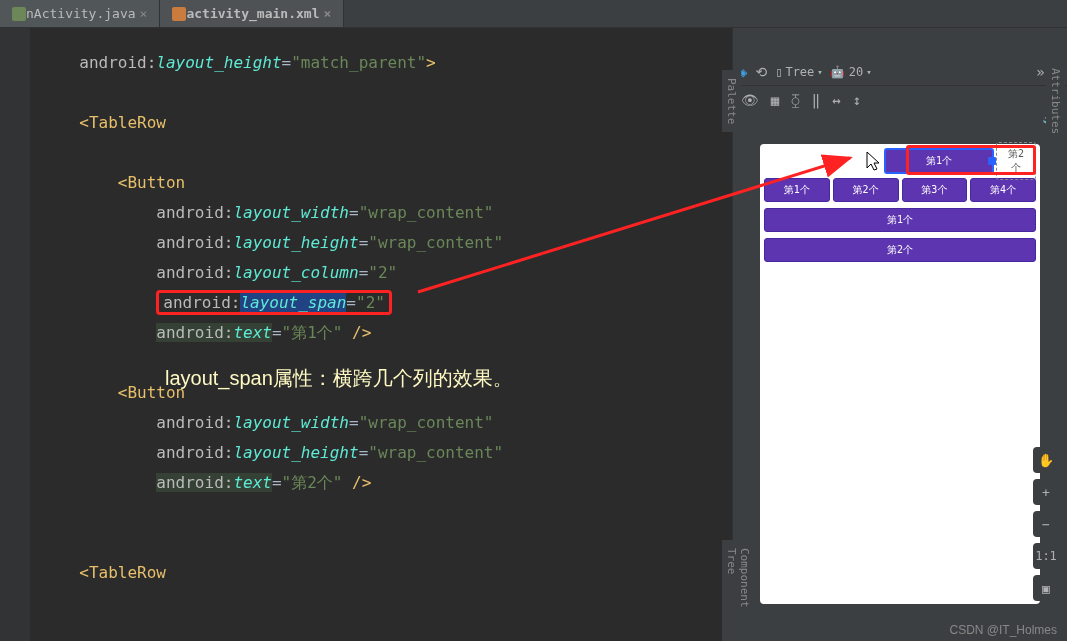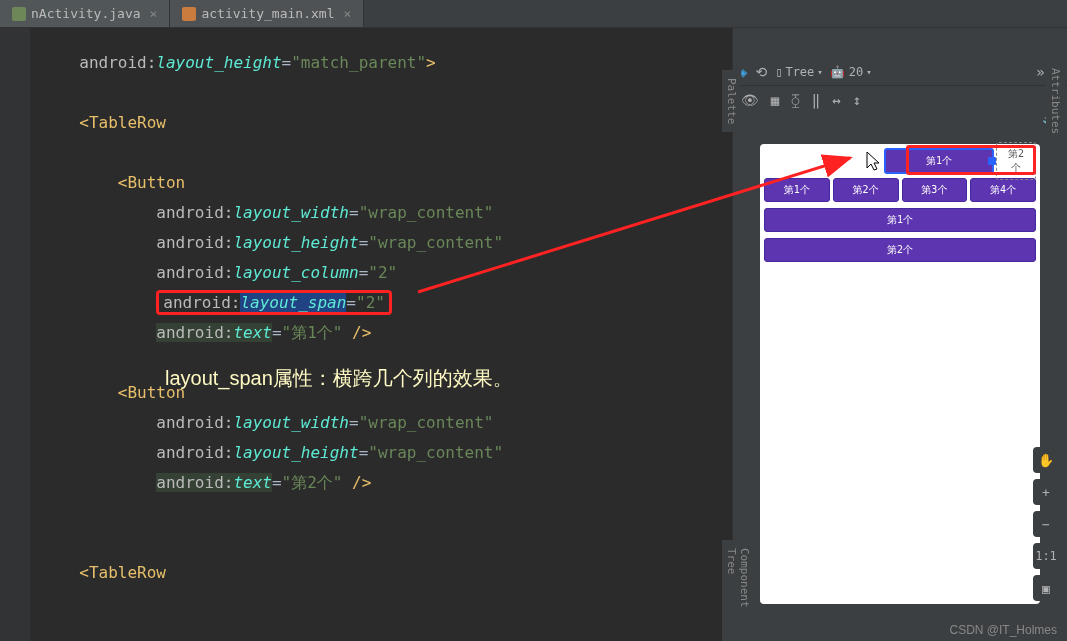--- a/index.html
+++ b/index.html
@@ -19,24 +19,23 @@
       height: 28px;
       border-bottom: 1px solid #323232;
     }
     .tab {
       padding: 5px 12px;
       background: #515658;
       color: #bbb;
       font-size: 13px;
       display: flex;
       align-items: center;
-      gap: 5px;
       border-right: 1px solid #323232;
     }
-    .tab.active { background: #4e5254; }
+    .tab.active { background: #4e5254; font-weight: bold; }
     .tab-icon-java { width: 14px; height: 14px; background: #6e8759; display: inline-block; border-radius: 2px; }
     .tab-icon-xml { width: 14px; height: 14px; background: #c97c3d; display: inline-block; border-radius: 2px; }
     .tab .close { color: #888; margin-left: 4px; cursor: pointer; }
     .top-right-toolbar {
       position: absolute;
       right: 8px;
       top: 30px;
       display: flex;
       gap: 2px;
       background: #3c3f41;

